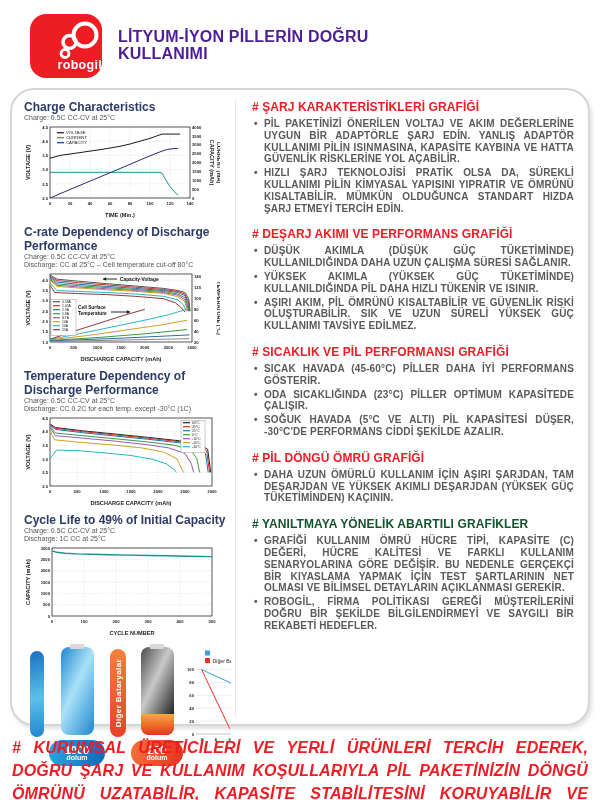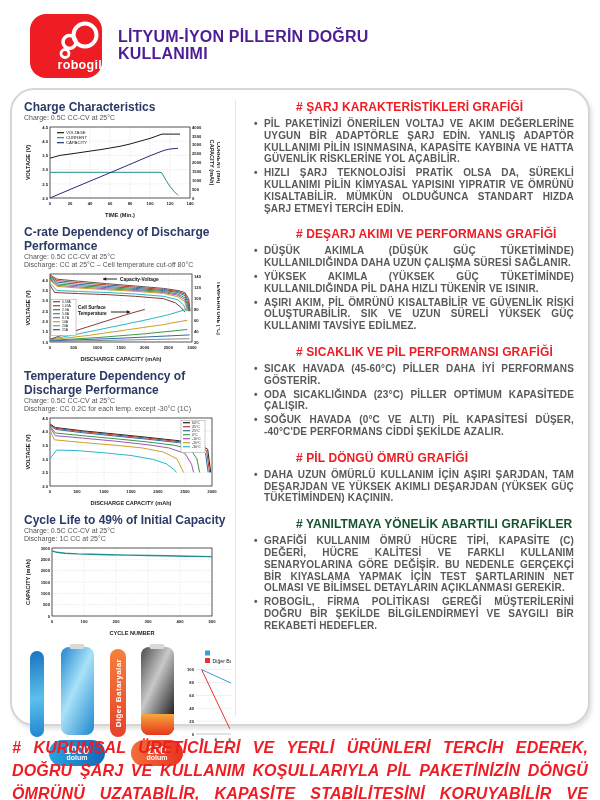--- a/index.html
+++ b/index.html
@@ -25,21 +25,21 @@
   .chart-title { font-size:12px; font-weight:bold; color:#2b3a66; }
   .chart-subtitle { font-size:7px; color:#555; white-space:pre-line; line-height:1.15; margin-bottom:1px; }
   svg { display:block; }
   svg .tk  { font-size:4.2px; fill:#222; font-weight:bold; font-family:"Liberation Sans",sans-serif; }
   svg .axl { font-size:5.6px; fill:#222; font-weight:bold; font-family:"Liberation Sans",sans-serif; }
   svg .lg  { fill:#222; font-family:"Liberation Sans",sans-serif; }
   svg .ann { font-size:4.8px; fill:#111; font-weight:bold; font-family:"Liberation Sans",sans-serif; }
 
   
   .text-section { margin-bottom:13px; }
-  .section-heading { font-size:12px; font-weight:800; margin-bottom:4px; letter-spacing:.1px;margin-left:44px; }
+  .section-heading { font-size:12px; font-weight:800; margin-bottom:4px; letter-spacing:.1px; }
   .bullets { list-style:none; }
   .bullets li { font-size:10px; font-weight:bold; color:#58595b; line-height:1.18;
                 text-align:justify; padding-left:12px; position:relative; margin-bottom:2px; letter-spacing:.15px; }
   .bullets li::before { content:"•"; position:absolute; left:2px; top:0; }
 
   
   .battery-block { padding-top:4px; }
   .batt-area { display:flex; align-items:flex-start; }
   .batt-group { display:flex; gap:5px; padding-left:6px; }
   .swoosh { width:14px; height:86px; border-radius:9px; margin-top:4px;
@@ -402,21 +402,21 @@
             <li>DÜŞÜK AKIMLA (DÜŞÜK GÜÇ TÜKETİMİNDE) KULLANILDIĞINDA DAHA UZUN ÇALIŞMA SÜRESİ SAĞLANIR.</li>
             <li>YÜKSEK AKIMLA (YÜKSEK GÜÇ TÜKETİMİNDE) KULLANILDIĞINDA PİL DAHA HIZLI TÜKENİR VE ISINIR.</li>
             <li>AŞIRI AKIM, PİL ÖMRÜNÜ KISALTABİLİR VE GÜVENLİK RİSKİ OLUŞTURABİLİR. SIK VE UZUN SÜRELİ YÜKSEK GÜÇ KULLANIMI TAVSİYE EDİLMEZ.</li>
           </ul>
         </section>
         <section class="text-section">
           <h2 class="section-heading" style="color: rgb(238, 28, 35);"># SICAKLIK VE PİL PERFORMANSI GRAFİĞİ</h2>
           <ul class="bullets">
             <li>SICAK HAVADA (45-60°C) PİLLER DAHA İYİ PERFORMANS GÖSTERİR.</li>
             <li>ODA SICAKLIĞINDA (23°C) PİLLER OPTİMUM KAPASİTEDE ÇALIŞIR.</li>
-            <li>SOĞUK HAVADA (0°C VE ALTI) PİL KAPASİTESİ DÜŞER, -40°C'DE PERFORMANS CİDDİ ŞEKİLDE AZALIR.</li>
+            <li>SOĞUK HAVADA (5°C VE ALTI) PİL KAPASİTESİ DÜŞER, -30°C'DE PERFORMANS CİDDİ ŞEKİLDE AZALIR.</li>
           </ul>
         </section>
         <section class="text-section">
           <h2 class="section-heading" style="color: rgb(238, 28, 35);"># PİL DÖNGÜ ÖMRÜ GRAFİĞİ</h2>
           <ul class="bullets">
             <li>DAHA UZUN ÖMÜRLÜ KULLANIM İÇİN AŞIRI ŞARJDAN, TAM DEŞARJDAN VE YÜKSEK AKIMLI DEŞARJDAN (YÜKSEK GÜÇ TÜKETİMİNDEN) KAÇININ.</li>
           </ul>
         </section>
         <section class="text-section">
           <h2 class="section-heading" style="color: #14532d;"># YANILTMAYA YÖNELİK ABARTILI GRAFİKLER</h2>

